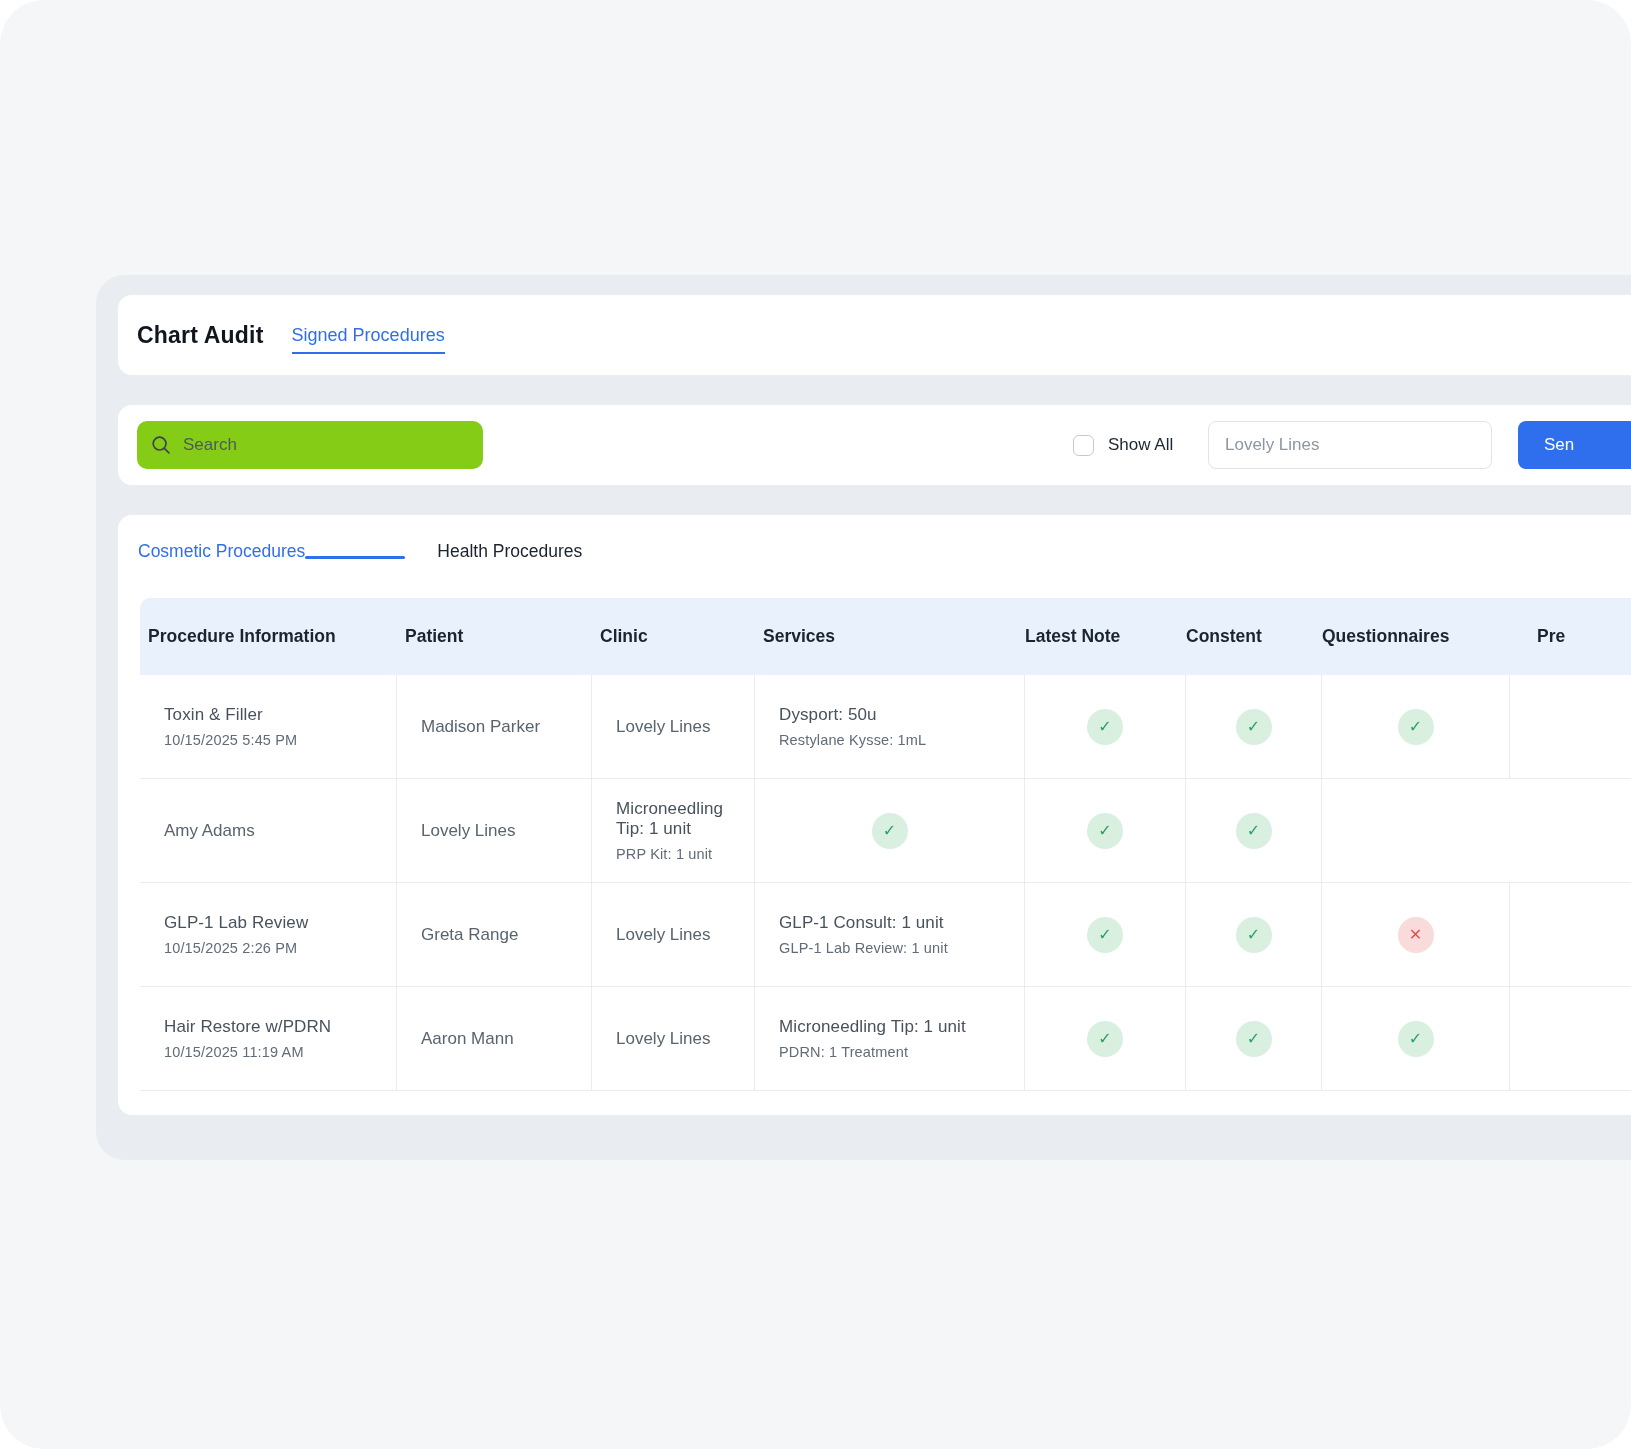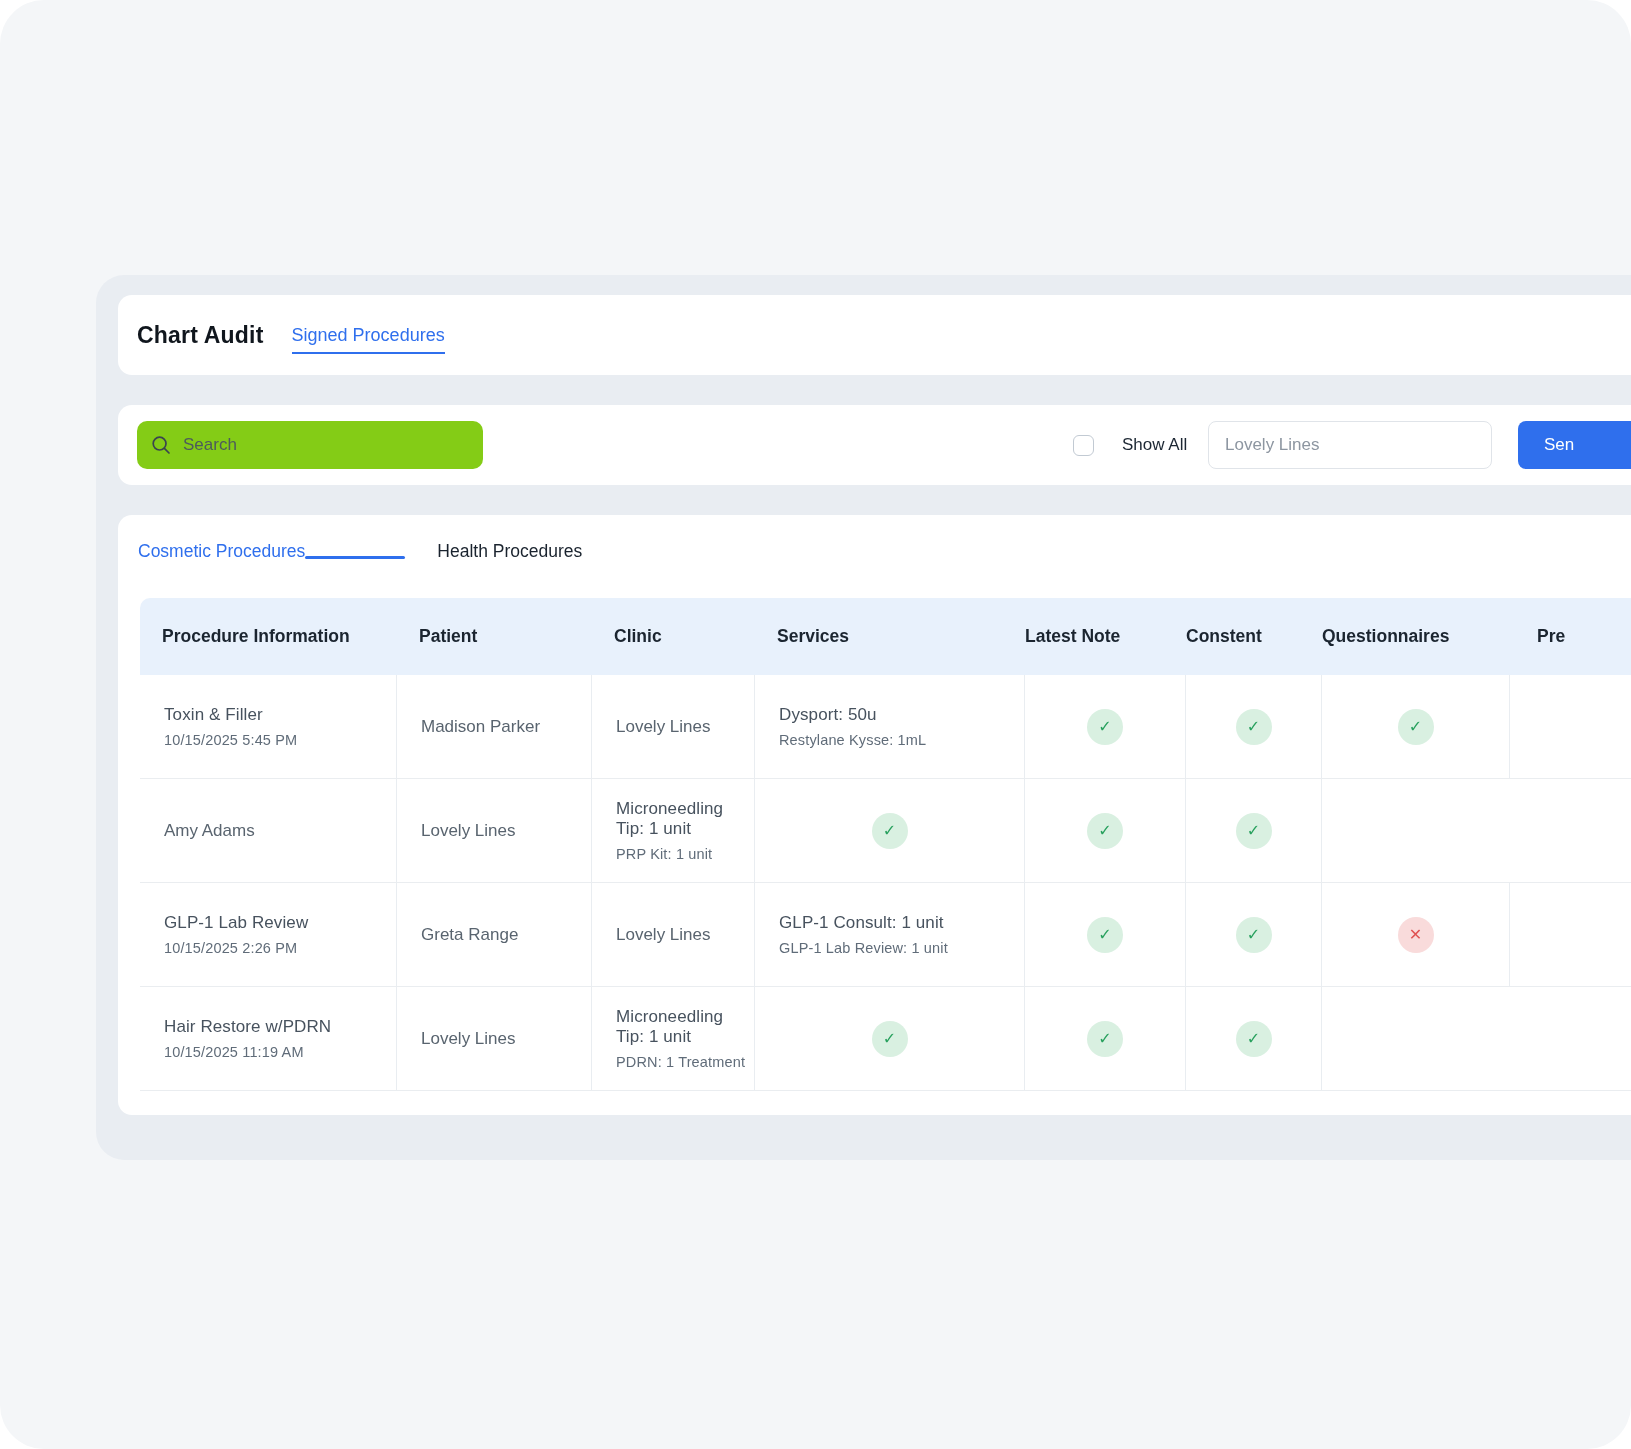--- a/index.html
+++ b/index.html
@@ -42,21 +42,21 @@
   .card-toolbar{top:130px;height:80px;}
   .search-box{
     position:absolute;left:19px;top:16px;width:346px;height:48px;
     background:#84cc16;border-radius:10px;display:flex;align-items:center;padding:0 14px;gap:12px;
   }
   .search-box input{
     border:none;outline:none;background:transparent;flex:1;
     font-family:"Liberation Sans",sans-serif;font-size:17px;color:#2b3640;
   }
   .search-box input::placeholder{color:#4a5560;opacity:.95;}
-  .showall-group{position:absolute;left:955px;top:0;height:80px;display:flex;align-items:center;gap:28px;}
+  .showall-group{position:absolute;left:955px;top:0;height:80px;display:flex;align-items:center;gap:14px;}
   .checkbox{
     width:21px;height:21px;border:1.6px solid #c2cad3;border-radius:6px;background:#fff;
     appearance:none;-webkit-appearance:none;cursor:pointer;
   }
   .showall-label{font-size:17px;color:#1c2733;font-weight:500;}
   .clinic-filter{
     position:absolute;left:1090px;top:16px;width:284px;height:48px;
     border:1px solid #e0e4e9;border-radius:8px;background:#fff;
     display:flex;align-items:center;padding-left:16px;
     font-size:17px;color:#8d96a1;cursor:pointer;
@@ -78,21 +78,21 @@
   
   .table{margin:36px 0 0 22px;width:1590px;}
   .grid-row{
     display:grid;
     grid-template-columns:257px 195px 163px 270px 161px 136px 188px 220px;
   }
   .thead{
     background:var(--header-bg);height:77px;align-items:center;border-radius:10px 0 0 0;
   }
   .th{font-size:17.5px;font-weight:600;color:#1b2530;}
-  .th.c1,.th.c2,.th.c3,.th.c4{padding-left:22px;}
+  .th.c1,.th.c2,.th.c3,.th.c4{padding-left:8px;}
   .th.c5,.th.c6,.th.c7{text-align:left;}
   .th.c8{padding-left:27px;}
   .trow{height:104px;border-bottom:1px solid #eaedf0;}
   .td{
     height:100%;display:flex;flex-direction:column;justify-content:center;
     padding-left:24px;border-right:1px solid #e9edf1;
   }
   .td.c8{border-right:none;}
   .td.status{align-items:center;justify-content:center;padding-left:0;}
   .cell-title{font-size:17px;font-weight:500;color:#47525e;letter-spacing:.1px;}
@@ -238,20 +238,23 @@
             <span class="badge fail">✕</span>
           </div>
           <div class="td c8"></div>
         </div>
 
         <div class="grid-row trow">
           <div class="td c1">
             <div class="cell-title">Hair Restore w/PDRN</div>
             <div class="cell-sub">10/15/2025 11:19 AM</div>
           </div>
+          <div class="td c2">
+            <div class="cell-plain">Aaron Mann</div>
+          </div>
           <div class="td c3">
             <div class="cell-plain">Lovely Lines</div>
           </div>
           <div class="td c4">
             <div class="cell-title">Microneedling Tip: 1 unit</div>
             <div class="cell-sub">PDRN: 1 Treatment</div>
           </div>
           <div class="td c5 status">
             <span class="badge pass">✓</span>
           </div>

